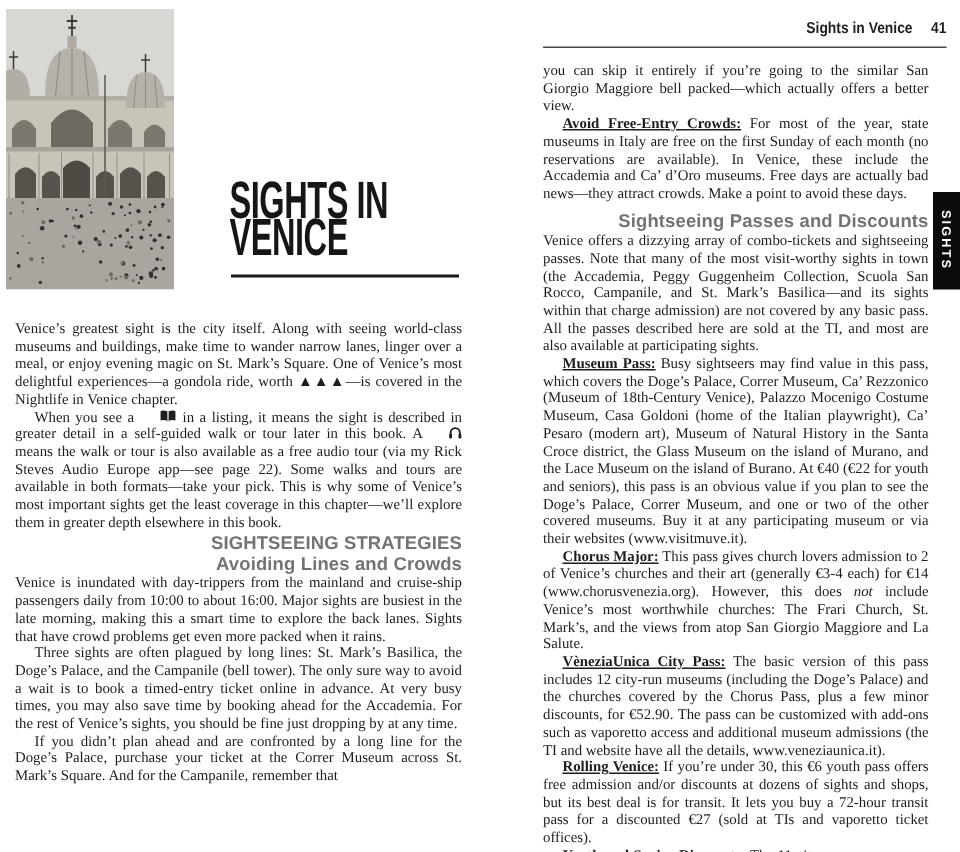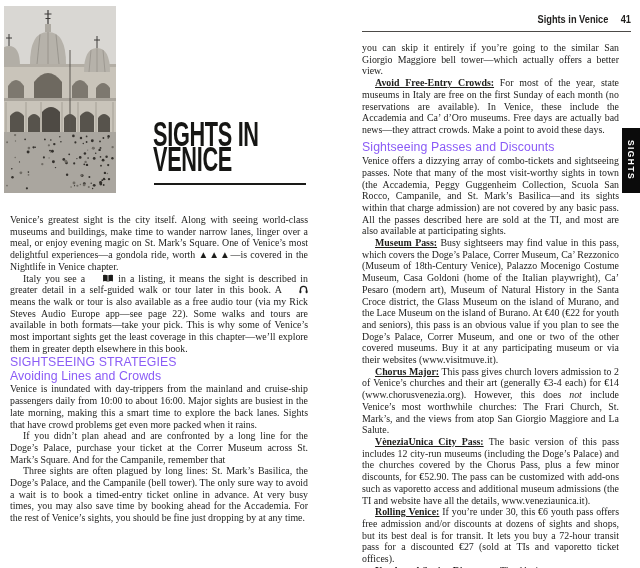--- a/index.html
+++ b/index.html
@@ -57,23 +57,23 @@
     font-size:9.9px;line-height:11.7px;
     text-align:justify;
     hyphens:auto;-webkit-hyphens:auto;
   }
   .col-left{left:10px;top:214px;width:298px;}
   .col-right{left:362px;top:42px;width:257px;}
   .col p{margin:0;}
   .col p.indent{text-indent:13px;}
   .section-heading, .sub-heading{
     font-family:"Liberation Sans", sans-serif;
-    font-weight:400;color:#8b5cf6;
+    font-weight:700;color:#737373;
     font-size:12.3px;line-height:13.5px;
-    text-align:left;letter-spacing:0.1px;
+    text-align:right;letter-spacing:0.1px;
     margin:0;
   }
   .section-heading{margin-top:2px;}
   .passes-heading{margin-top:5px;margin-bottom:1px;}
   .col b{font-weight:700;text-decoration:underline;}
   .inline-icon{display:inline-block;vertical-align:-1px;line-height:0;}
   .inline-icon svg{display:inline-block;}
 </style>
 </head>
 <body>
@@ -230,37 +230,37 @@
     <span>Sights in Venice</span><span class="page-number">41</span>
   </div>
   <div class="header-rule"></div>
 
   <div class="section-tab">
     <span>SIGHTS</span>
   </div>
 
   <section class="col col-left">
     <p class="noindent">Venice’s greatest sight is the city itself. Along with seeing world-class museums and buildings, make time to wander narrow lanes, linger over a meal, or enjoy evening magic on St. Mark’s Square. One of Venice’s most delightful experiences—a gondola ride, worth ▲▲▲—is covered in the Nightlife in Venice chapter.</p>
-    <p class="indent"><span>Italy you see a </span><span class="inline-icon"><svg viewBox="0 0 13 10" width="12" height="9">
+    <p class="indent"><span>When you see a </span><span class="inline-icon"><svg viewBox="0 0 13 10" width="12" height="9">
             <path d="M1 1.2 Q3.7 0.2 6.5 1.8 Q9.3 0.2 12 1.2 L12 8.2 Q9.3 7.2 6.5 8.8 Q3.7 7.2 1 8.2 Z" fill="#1d1d1b"></path>
             <path d="M6.5 1.8 L6.5 8.8" stroke="#ffffff" stroke-width="0.9" fill="none"></path>
           </svg></span><span> in a listing, it means the sight is described in greater detail in a self-guided walk or tour later in this book. A </span><span class="inline-icon"><svg viewBox="0 0 10 10" width="9" height="9">
             <path d="M1.6 8 L1.6 5 A3.4 3.4 0 0 1 8.4 5 L8.4 8" fill="none" stroke="#1d1d1b" stroke-width="1.4"></path>
             <rect x="0.5" y="5.8" width="2.1" height="3.4" rx="0.9" fill="#1d1d1b"></rect>
             <rect x="7.4" y="5.8" width="2.1" height="3.4" rx="0.9" fill="#1d1d1b"></rect>
           </svg></span><span> means the walk or tour is also available as a free audio tour (via my Rick Steves Audio Europe app—see page 22). Some walks and tours are available in both formats—take your pick. This is why some of Venice’s most important sights get the least coverage in this chapter—we’ll explore them in greater depth elsewhere in this book.</span></p>
     <h2 class="section-heading">SIGHTSEEING STRATEGIES</h2>
     <h3 class="sub-heading">Avoiding Lines and Crowds</h3>
     <p class="noindent">Venice is inundated with day-trippers from the mainland and cruise-ship passengers daily from 10:00 to about 16:00. Major sights are busiest in the late morning, making this a smart time to explore the back lanes. Sights that have crowd problems get even more packed when it rains.</p>
+    <p class="indent">Three sights are often plagued by long lines: St. Mark’s Basilica, the Doge’s Palace, and the Campanile (bell tower). The only sure way to avoid a wait is to book a timed-entry ticket online in advance. At very busy times, you may also save time by booking ahead for the Accademia. For the rest of Venice’s sights, you should be fine just dropping by at any time.</p>
     <p class="indent">If you didn’t plan ahead and are confronted by a long line for the Doge’s Palace, purchase your ticket at the Correr Museum across St. Mark’s Square. And for the Campanile, remember that</p>
-    <p class="indent">Three sights are often plagued by long lines: St. Mark’s Basilica, the Doge’s Palace, and the Campanile (bell tower). The only sure way to avoid a wait is to book a timed-entry ticket online in advance. At very busy times, you may also save time by booking ahead for the Accademia. For the rest of Venice’s sights, you should be fine just dropping by at any time.</p>
   </section>
 
   <section class="col col-right">
-    <p class="noindent">you can skip it entirely if you’re going to the similar San Giorgio Maggiore bell tower—which actually offers a better view.</p>
+    <p class="noindent">you can skip it entirely if you’re going to the similar San Giorgio Maggiore bell packed—which actually offers a better view.</p>
     <p class="indent"><b>Avoid Free-Entry Crowds:</b><span> For most of the year, state museums in Italy are free on the first Sunday of each month (no reservations are available). In Venice, these include the Accademia and Ca’ d’Oro museums. Free days are actually bad news—they attract crowds. Make a point to avoid these days.</span></p>
     <h3 class="sub-heading passes-heading">Sightseeing Passes and Discounts</h3>
     <p class="noindent">Venice offers a dizzying array of combo-tickets and sightseeing passes. Note that many of the most visit-worthy sights in town (the Accademia, Peggy Guggenheim Collection, Scuola San Rocco, Campanile, and St. Mark’s Basilica—and its sights within that charge admission) are not covered by any basic pass. All the passes described here are sold at the TI, and most are also available at participating sights.</p>
     <p class="indent"><b>Museum Pass:</b><span> Busy sightseers may find value in this pass, which covers the Doge’s Palace, Correr Museum, Ca’ Rezzonico (Museum of 18th-Century Venice), Palazzo Mocenigo Costume Museum, Casa Goldoni (home of the Italian playwright), Ca’ Pesaro (modern art), Museum of Natural History in the Santa Croce district, the Glass Museum on the island of Murano, and the Lace Museum on the island of Burano. At €40 (€22 for youth and seniors), this pass is an obvious value if you plan to see the Doge’s Palace, Correr Museum, and one or two of the other covered museums. Buy it at any participating museum or via their websites (www.visitmuve.it).</span></p>
     <p class="indent"><b>Chorus Major:</b><span> This pass gives church lovers admission to 2 of Venice’s churches and their art (generally €3-4 each) for €14 (www.chorusvenezia.org). However, this does </span><i>not</i><span> include Venice’s most worthwhile churches: The Frari Church, St. Mark’s, and the views from atop San Giorgio Maggiore and La Salute.</span></p>
     <p class="indent"><b>VèneziaUnica City Pass:</b><span> The basic version of this pass includes 12 city-run museums (including the Doge’s Palace) and the churches covered by the Chorus Pass, plus a few minor discounts, for €52.90. The pass can be customized with add-ons such as vaporetto access and additional museum admissions (the TI and website have all the details, www.veneziaunica.it).</span></p>
     <p class="indent"><b>Rolling Venice:</b><span> If you’re under 30, this €6 youth pass offers free admission and/or discounts at dozens of sights and shops, but its best deal is for transit. It lets you buy a 72-hour transit pass for a discounted €27 (sold at TIs and vaporetto ticket offices).</span></p>
     <p class="indent"><b>Youth and Senior Discounts:</b><span> The 11 city-run museums run by MUVE (Fondazione Musei Civici Venezia)—including the Doge’s Palace, Correr Museum, and Ca’ Rezzonico—offer good</span></p>
   </section>
 

